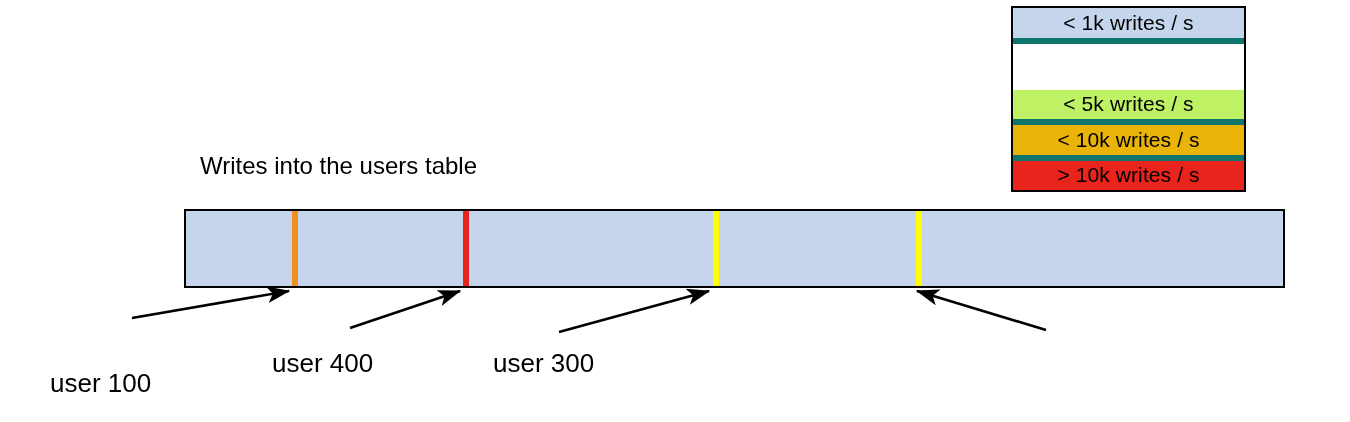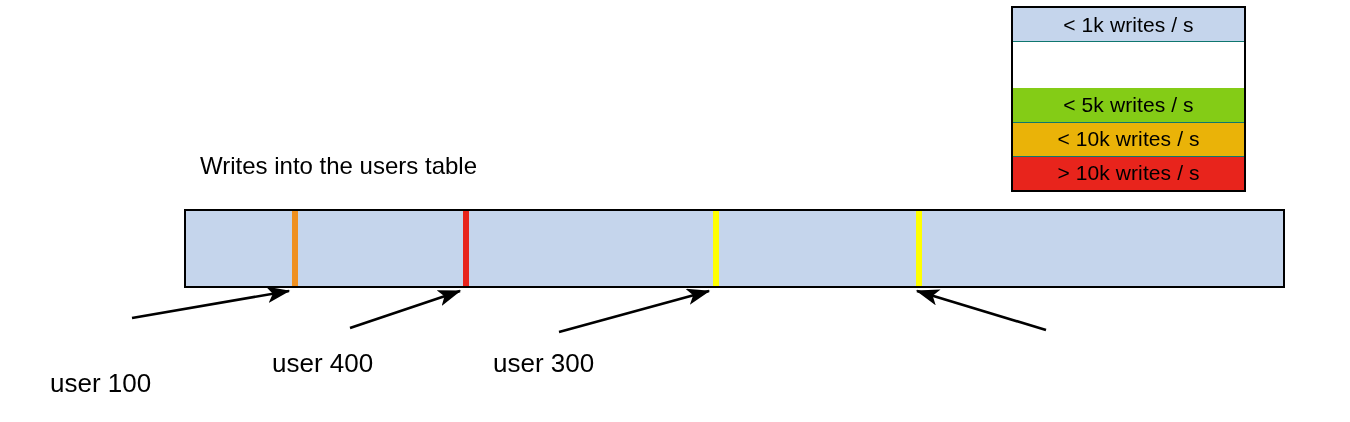--- a/index.html
+++ b/index.html
@@ -30,21 +30,21 @@
     box-sizing: border-box;
     display: flex;
     flex-direction: column;
   }
   .legend-row {
     flex: 1 1 0;
     display: flex;
     align-items: center;
     justify-content: center;
     box-sizing: border-box;
-    border-bottom: 1px solid #0f766e;
+    border-bottom: 6px solid #0f766e;
     position: relative;
   }
   .legend-row:last-child {
     border-bottom: none;
   }
   .legend-label {
     font-size: 21px;
     color: #000000;
     white-space: nowrap;
     letter-spacing: 0.1px;
@@ -98,21 +98,21 @@
 </style>
 </head>
 <body>
 
 <div id="canvas" style="width: 1350px; height: 422px; background: rgb(255, 255, 255);">
 
   <div id="legend">
     <div class="legend-row" style="background: rgb(197, 213, 236);">
       <span class="legend-label">&lt; 1k writes / s</span>
     </div>
-    <div class="legend-row" style="background: #84cc16; margin-top: 46px;">
+    <div class="legend-row" style="background: #bef264; margin-top: 46px;">
       <span class="legend-label">&lt; 5k writes / s</span>
     </div>
     <div class="legend-row" style="background: #eab308;">
       <span class="legend-label">&lt; 10k writes / s</span>
     </div>
     <div class="legend-row" style="background: rgb(232, 36, 28);">
       <span class="legend-label">&gt; 10k writes / s</span>
     </div>
   </div>
 

